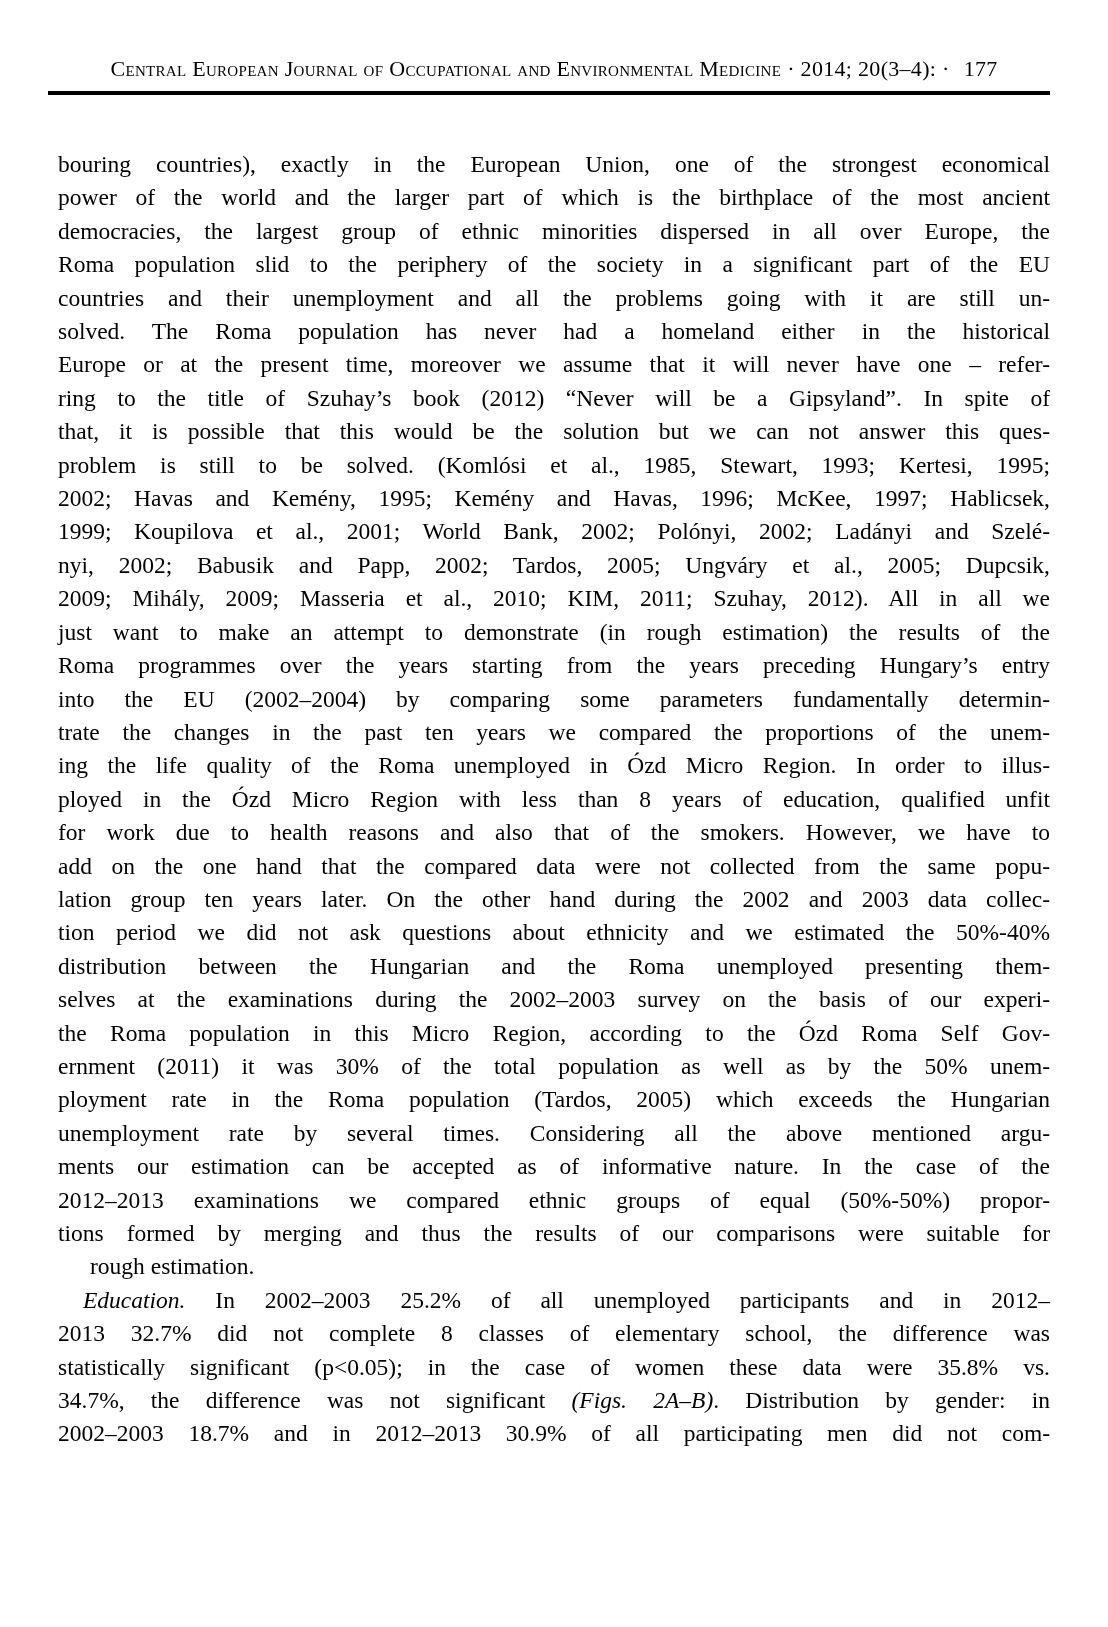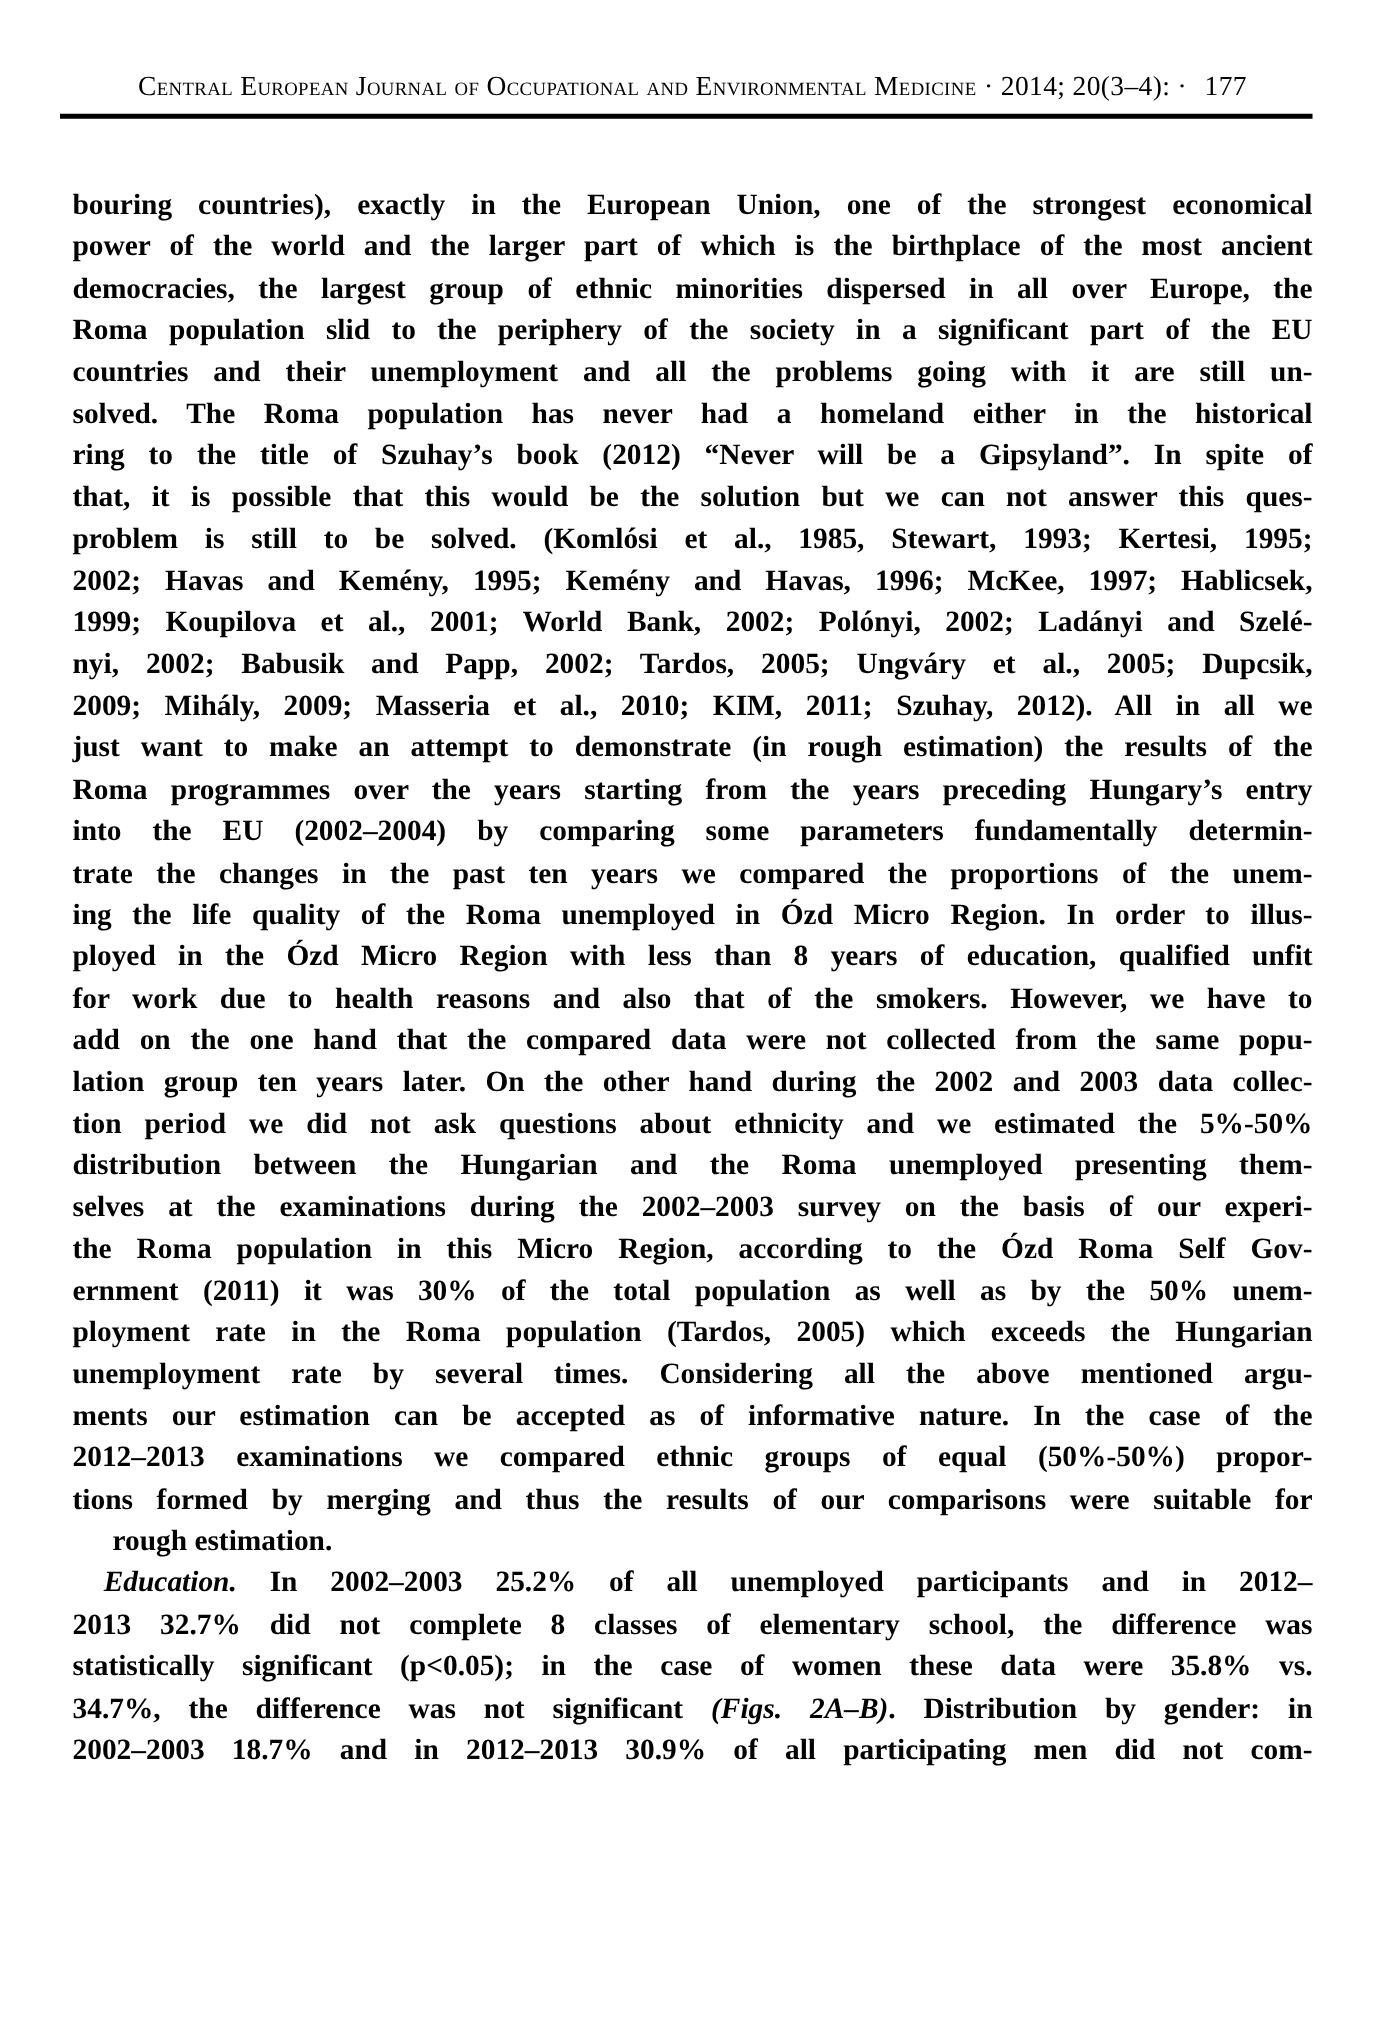--- a/index.html
+++ b/index.html
@@ -47,21 +47,20 @@
     position: absolute;
     top: 148px;
     left: 58px;
     width: 992px;
     font-size: 23.5px;
     line-height: 33.4px;
   }
   .line {
     text-align: justify;
     text-align-last: justify;
-    font-weight: bold;
   }
   .line.para-last {
     text-align-last: left;
     margin-left: 32px;
   }
   .line.indent {
     text-indent: 25px;
   }
   .italic {
     font-style: italic;
@@ -80,37 +79,38 @@
 
   <main class="body-text">
 
     <div class="paragraph">
         <div class="line">bouring countries), exactly in the European Union, one of the strongest economical</div>
         <div class="line">power of the world and the larger part of which is the birthplace of the most ancient</div>
         <div class="line">democracies, the largest group of ethnic minorities dispersed in all over Europe, the</div>
         <div class="line">Roma population slid to the periphery of the society in a significant part of the EU</div>
         <div class="line">countries and their unemployment and all the problems going with it are still un-</div>
         <div class="line">solved. The Roma population has never had a homeland either in the historical</div>
+        <div class="line">Europe or at the present time, moreover we assume that it will never have one – refer-</div>
         <div class="line">ring to the title of Szuhay’s book (2012) “Never will be a Gipsyland”. In spite of</div>
         <div class="line">that, it is possible that this would be the solution but we can not answer this ques-</div>
         <div class="line">problem is still to be solved. (Komlósi et al., 1985, Stewart, 1993; Kertesi, 1995;</div>
         <div class="line">2002; Havas and Kemény, 1995; Kemény and Havas, 1996; McKee, 1997; Hablicsek,</div>
         <div class="line">1999; Koupilova et al., 2001; World Bank, 2002; Polónyi, 2002; Ladányi and Szelé-</div>
         <div class="line">nyi, 2002; Babusik and Papp, 2002; Tardos, 2005; Ungváry et al., 2005; Dupcsik,</div>
         <div class="line">2009; Mihály, 2009; Masseria et al., 2010; KIM, 2011; Szuhay, 2012). All in all we</div>
         <div class="line">just want to make an attempt to demonstrate (in rough estimation) the results of the</div>
         <div class="line">Roma programmes over the years starting from the years preceding Hungary’s entry</div>
         <div class="line">into the EU (2002–2004) by comparing some parameters fundamentally determin-</div>
         <div class="line">trate the changes in the past ten years we compared the proportions of the unem-</div>
         <div class="line">ing the life quality of the Roma unemployed in Ózd Micro Region. In order to illus-</div>
         <div class="line">ployed in the Ózd Micro Region with less than 8 years of education, qualified unfit</div>
         <div class="line">for work due to health reasons and also that of the smokers. However, we have to</div>
         <div class="line">add on the one hand that the compared data were not collected from the same popu-</div>
         <div class="line">lation group ten years later. On the other hand during the 2002 and 2003 data collec-</div>
-        <div class="line">tion period we did not ask questions about ethnicity and we estimated the 5%-50%</div>
+        <div class="line">tion period we did not ask questions about ethnicity and we estimated the 50%-40%</div>
         <div class="line">distribution between the Hungarian and the Roma unemployed presenting them-</div>
         <div class="line">selves at the examinations during the 2002–2003 survey on the basis of our experi-</div>
         <div class="line">the Roma population in this Micro Region, according to the Ózd Roma Self Gov-</div>
         <div class="line">ernment (2011) it was 30% of the total population as well as by the 50% unem-</div>
         <div class="line">ployment rate in the Roma population (Tardos, 2005) which exceeds the Hungarian</div>
         <div class="line">unemployment rate by several times. Considering all the above mentioned argu-</div>
         <div class="line">ments our estimation can be accepted as of informative nature. In the case of the</div>
         <div class="line">2012–2013 examinations we compared ethnic groups of equal (50%-50%) propor-</div>
         <div class="line">tions formed by merging and thus the results of our comparisons were suitable for</div>
         <div class="line para-last">rough estimation.</div>

